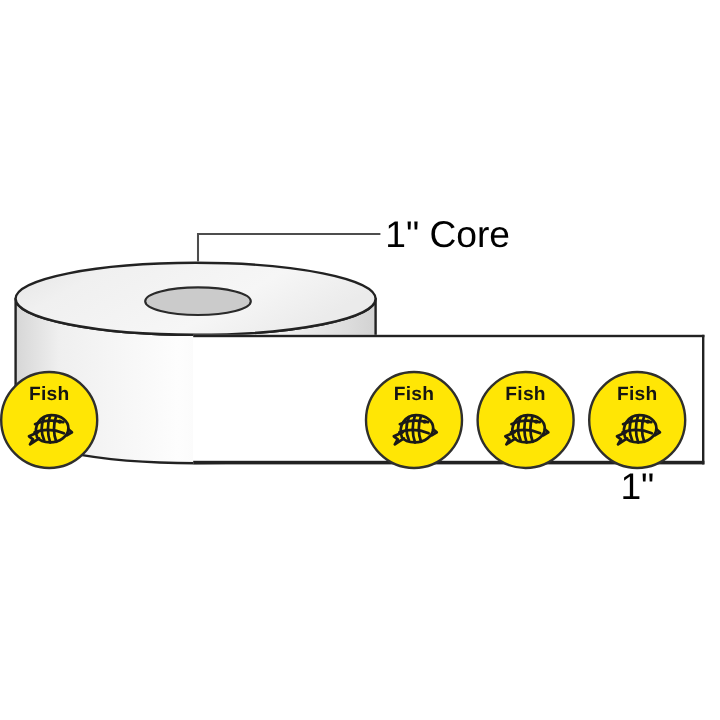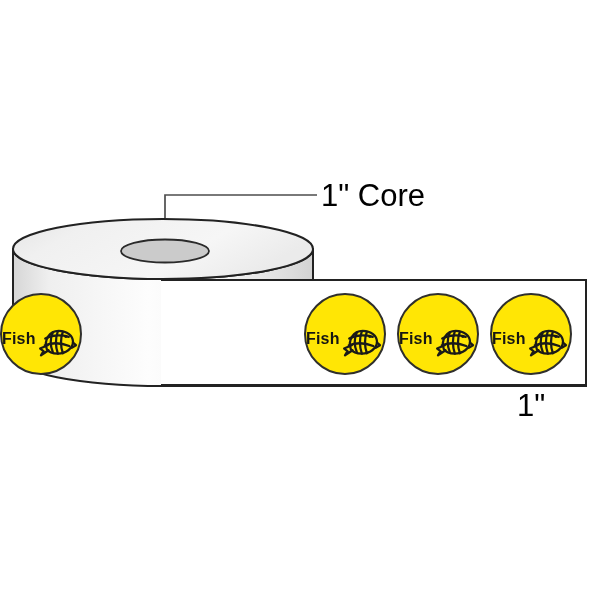--- a/index.html
+++ b/index.html
@@ -32,29 +32,29 @@
     box-sizing: border-box;
     background: var(--strip_background, #ffffff);
     border-top: 2px solid var(--outline, #222);
     border-right: 2px solid var(--outline, #222);
     border-bottom: 3px solid var(--outline, #222);
     z-index: 2;
   }
   
   .sticker {
     position: absolute;
-    top: 293px;
+    top: 309px;
     width: 82px;
     height: 82px;
     box-sizing: border-box;
     border-radius: 50%;
     background: var(--sticker_fill, #ffe605);
     border: 2px solid var(--sticker_border, #2f2f2d);
     display: flex;
-    flex-direction: row;
+    flex-direction: column;
     align-items: center;
     justify-content: flex-start;
     padding-top: 10px;
     z-index: 3;
   }
   .sticker:nth-of-type(1) { left: 211px; }
   .sticker:nth-of-type(2) { left: 304px; }
   .sticker:nth-of-type(3) { left: 397px; }
   .sticker:nth-of-type(4) { left: 490px; }
   .sticker .fish-label {

